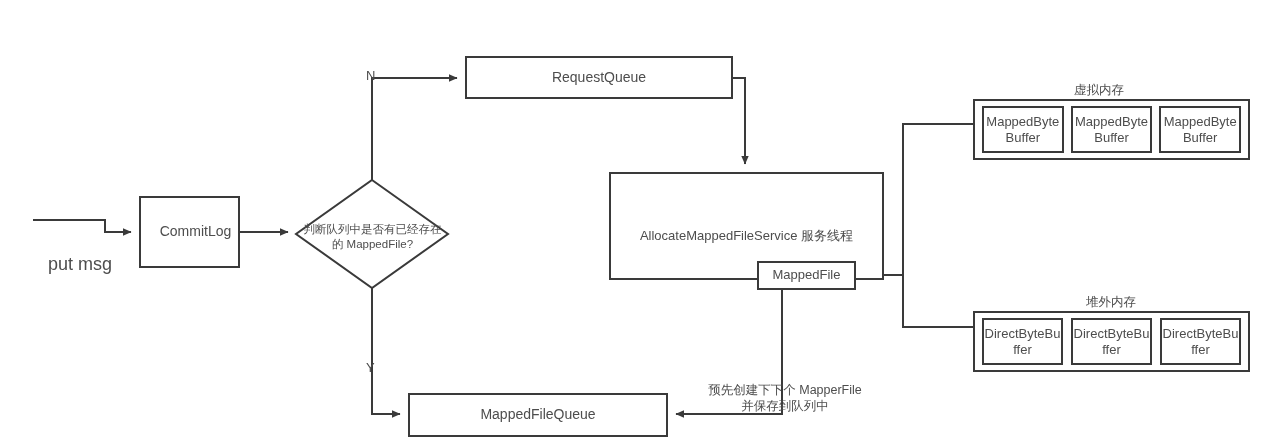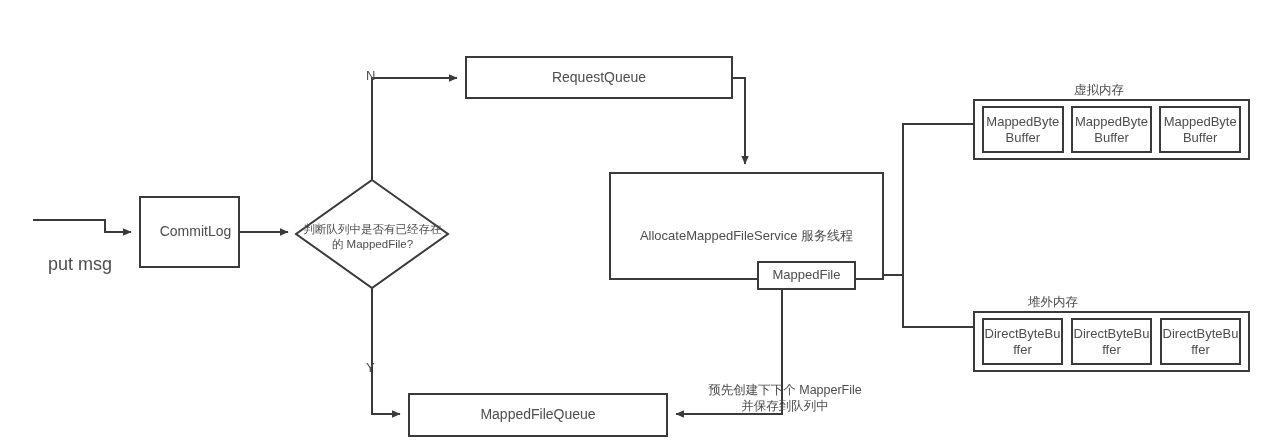--- a/index.html
+++ b/index.html
@@ -74,21 +74,21 @@
     color:#4d4d4d;
     word-break:break-all;
   }
   .memtitle{
     position:absolute;
     font-size:12.5px;
     color:#4d4d4d;
     white-space:nowrap;
   }
   #vmem-title{ left:1074px; top:82px; }
-  #omem-title{ left:1028px; top:294px; }
+  #omem-title{ left:1086px; top:294px; }
 
   #putmsg-label{ left:48px; top:253px; font-size:18px; }
   #branch-n{ left:366px; top:68px; font-size:13px; }
   #branch-y{ left:366px; top:360px; font-size:13px; }
 
   #diamond-text{
     left:300px; top:222px;
     width:145px;
     font-size:11.5px;
     text-align:center;

